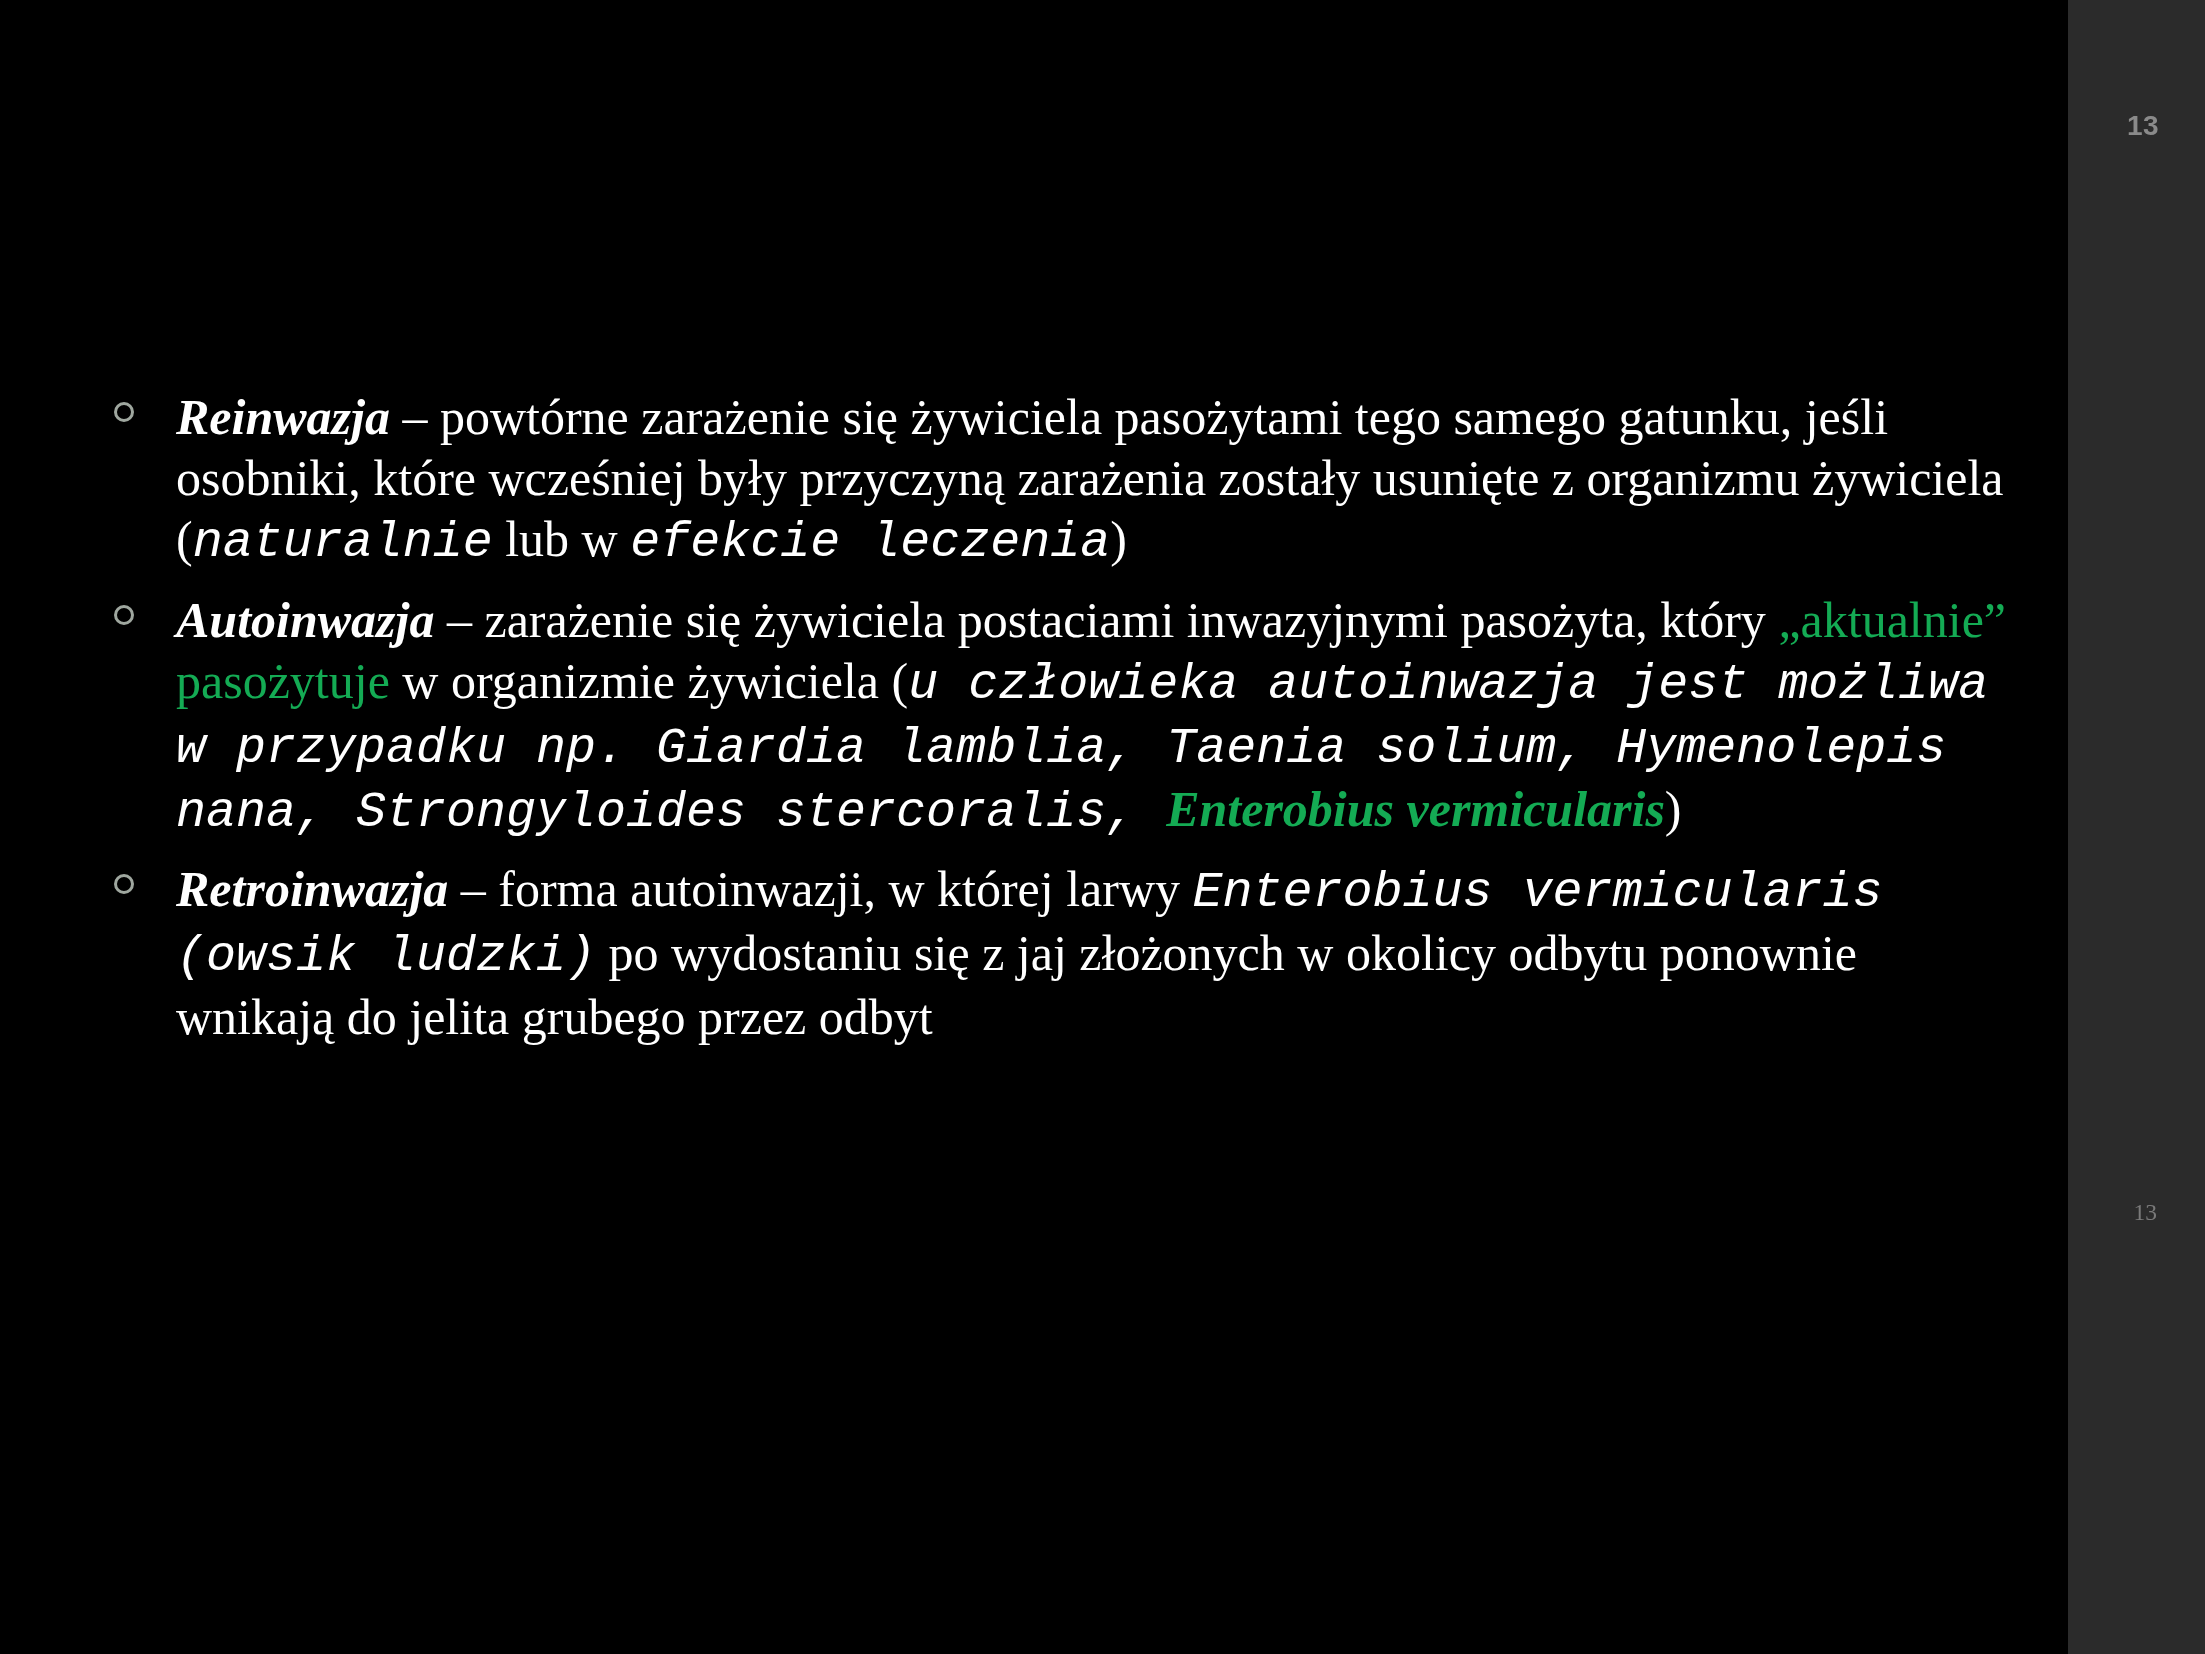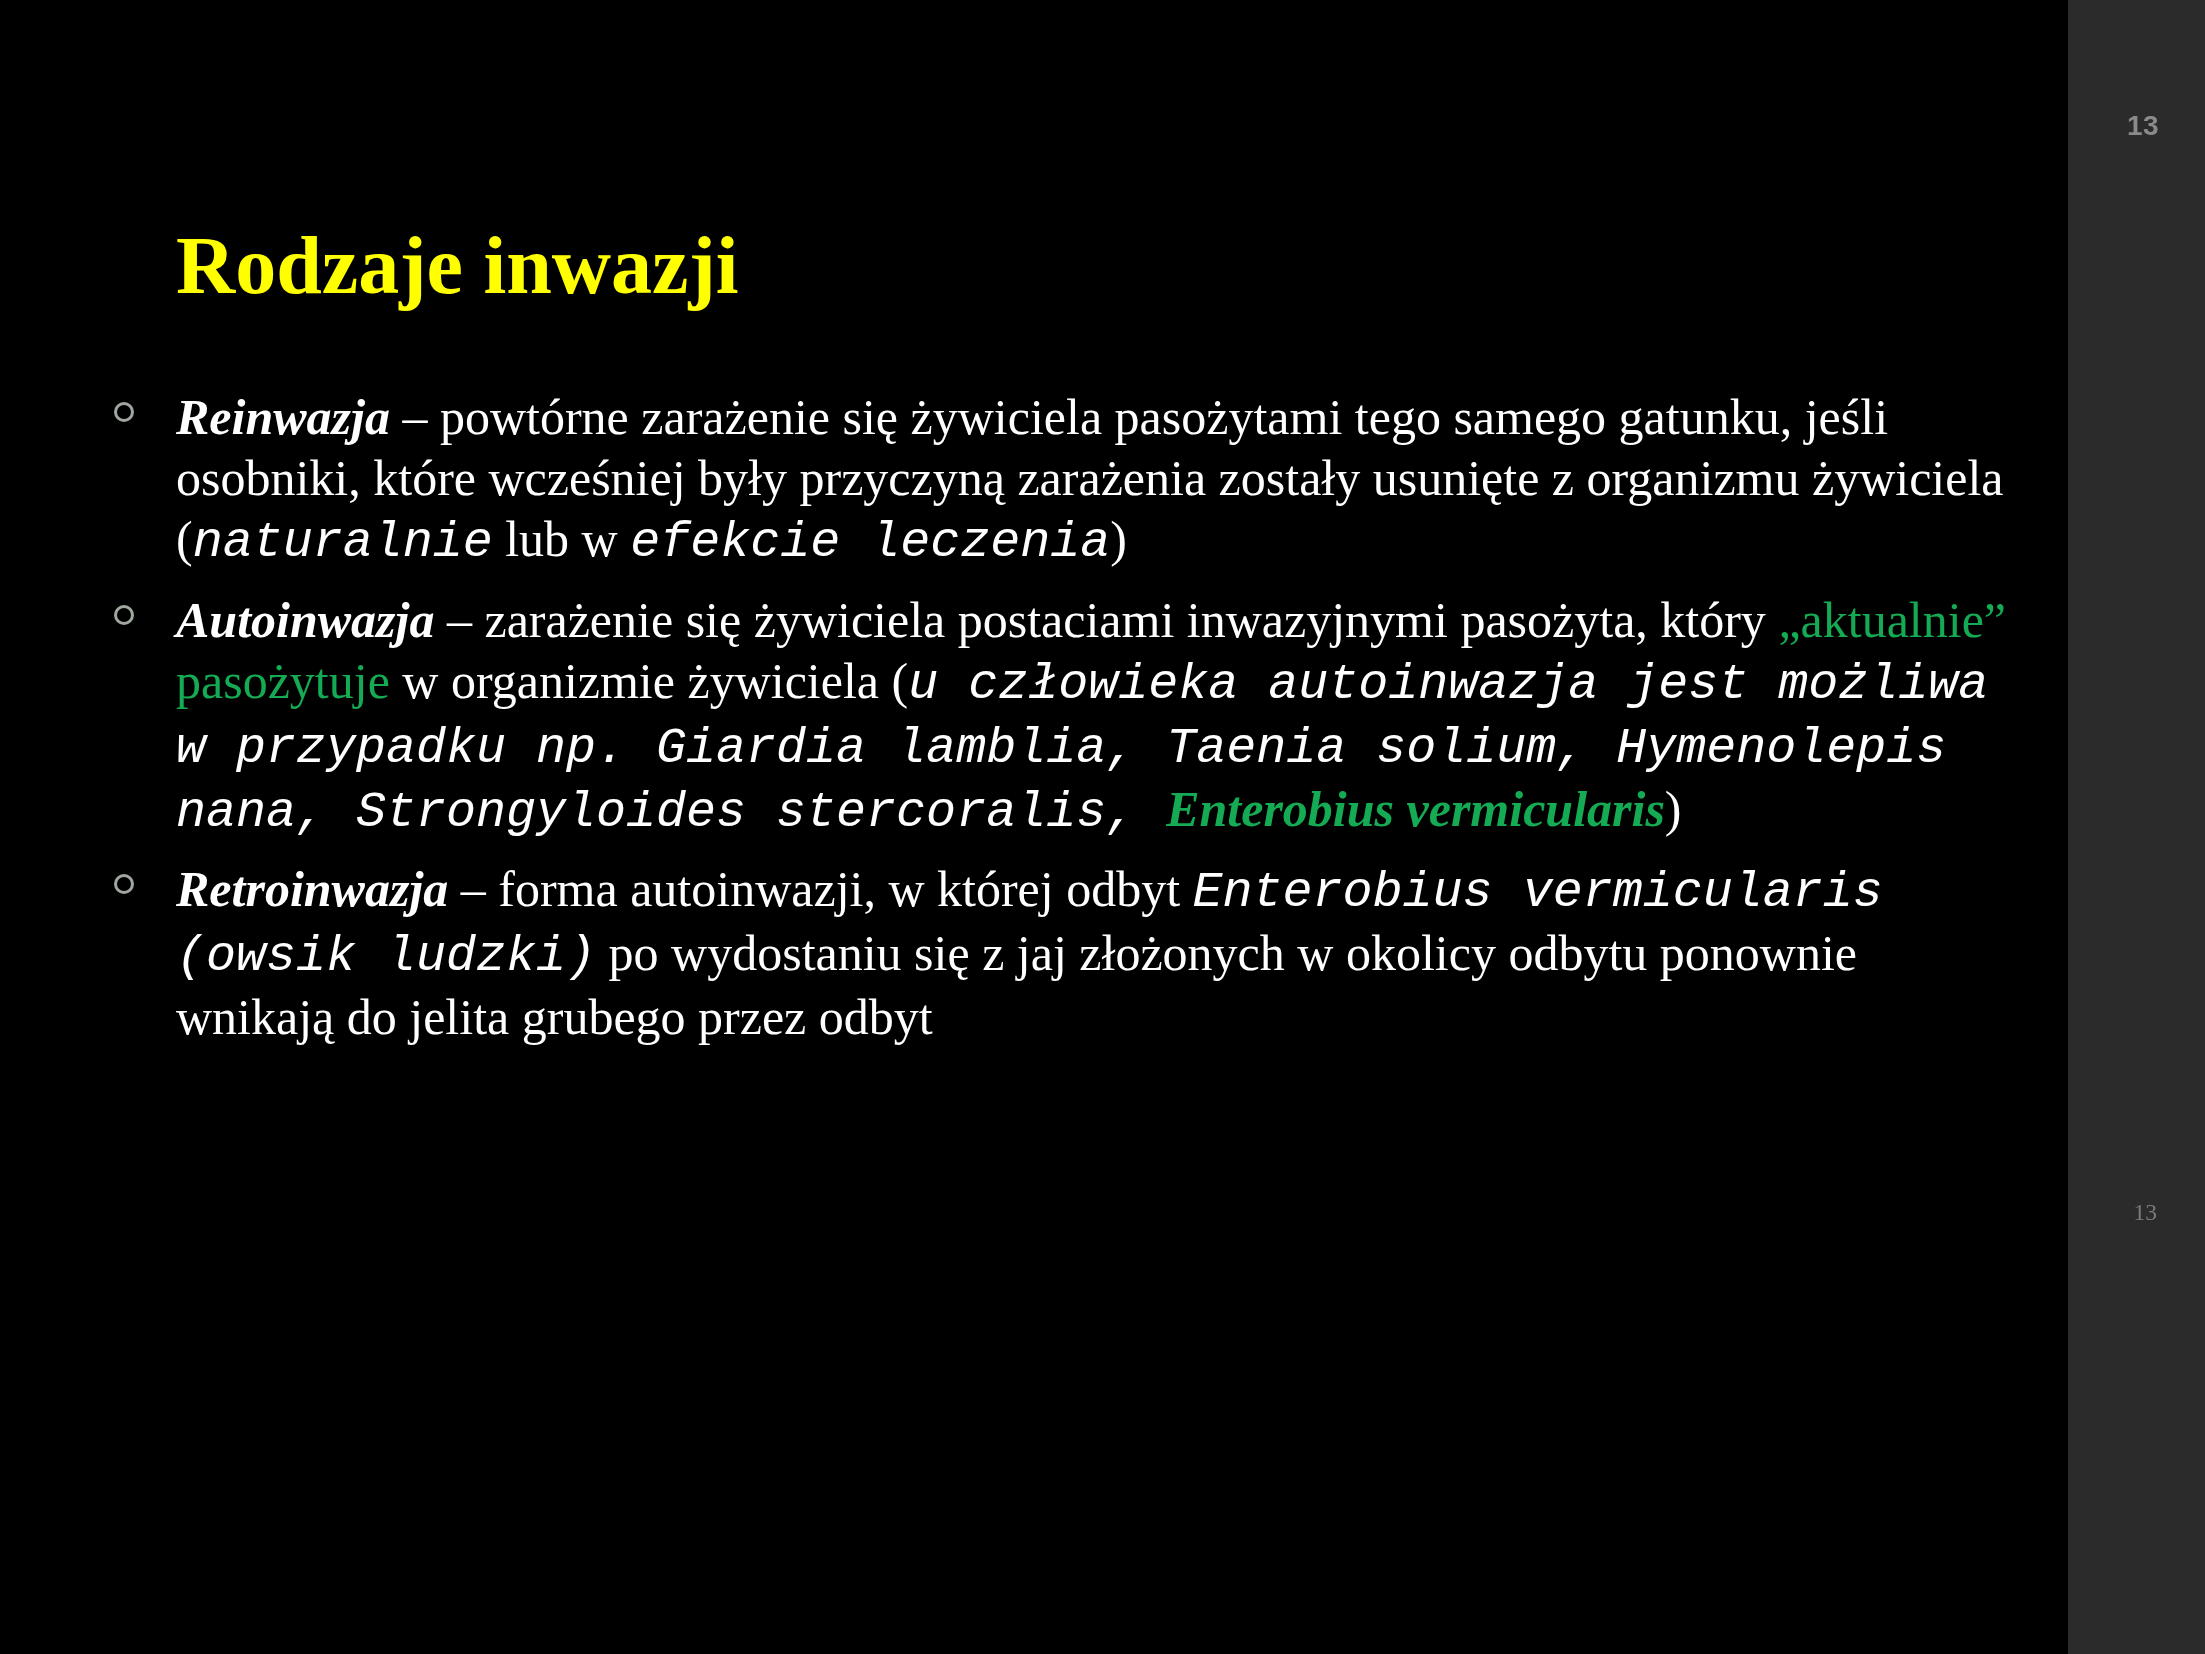--- a/index.html
+++ b/index.html
@@ -96,37 +96,36 @@
 <body>
 
 <div class="slide">
 
   <div class="gutter"></div>
 
   <div class="gutter-num-top">13</div>
 
   <div class="gutter-num-bottom">13</div>
 
-  <h1 class="title">Rodzaje inwazji</h1>
 
   <div class="body-area">
     <ul class="bullets">
 
       <li class="bullet">
         <span class="marker"></span>
         <span class="bi">Reinwazja</span><span> – </span><span>powtórne zarażenie się żywiciela pasożytami tego samego gatunku, jeśli osobniki, które wcześniej były przyczyną zarażenia zostały usunięte z organizmu żywiciela (</span><span class="i">naturalnie</span><span> lub w </span><span class="i">efekcie leczenia</span><span>)</span>
       </li>
 
       <li class="bullet">
         <span class="marker"></span>
         <span class="bi yellow">Autoinwazja</span><span> – </span><span>zarażenie się żywiciela postaciami inwazyjnymi pasożyta, który </span><span class="b green">„aktualnie” pasożytuje</span><span> w organizmie żywiciela (</span><span class="i">u człowieka autoinwazja jest możliwa w przypadku np. Giardia lamblia, Taenia solium, Hymenolepis nana, Strongyloides stercoralis, </span><span class="bi green">Enterobius vermicularis</span><span>)</span>
       </li>
 
       <li class="bullet">
         <span class="marker"></span>
-        <span class="bi">Retroinwazja</span><span> – </span><span class="b">forma autoinwazji</span><span>, w której odbyt </span><span class="i">Enterobius vermicularis (owsik ludzki)</span><span> po wydostaniu się z jaj złożonych w okolicy odbytu ponownie wnikają do jelita grubego przez odbyt</span>
+        <span class="bi">Retroinwazja</span><span> – </span><span class="b">forma autoinwazji</span><span>, w której larwy </span><span class="i">Enterobius vermicularis (owsik ludzki)</span><span> po wydostaniu się z jaj złożonych w okolicy odbytu ponownie wnikają do jelita grubego przez odbyt</span>
       </li>
 
     </ul>
   </div>
 
 </div>
 
 
 </body></html>

